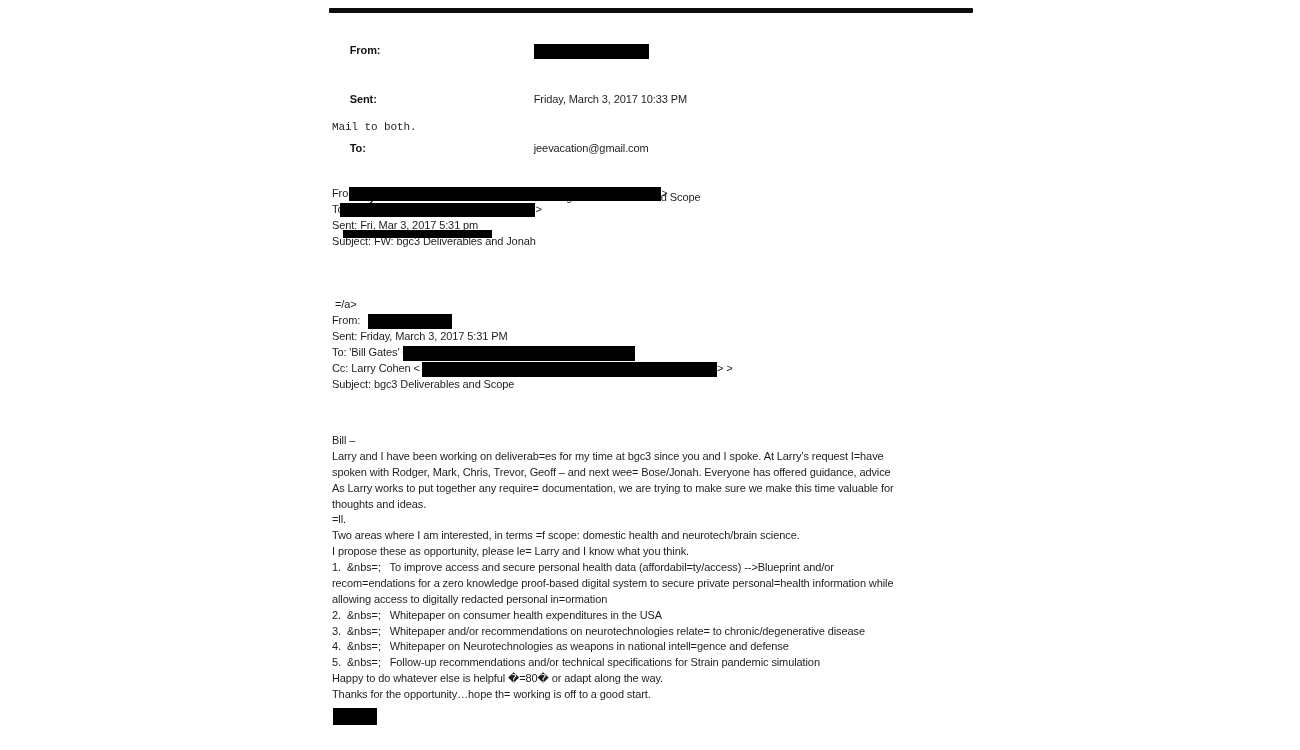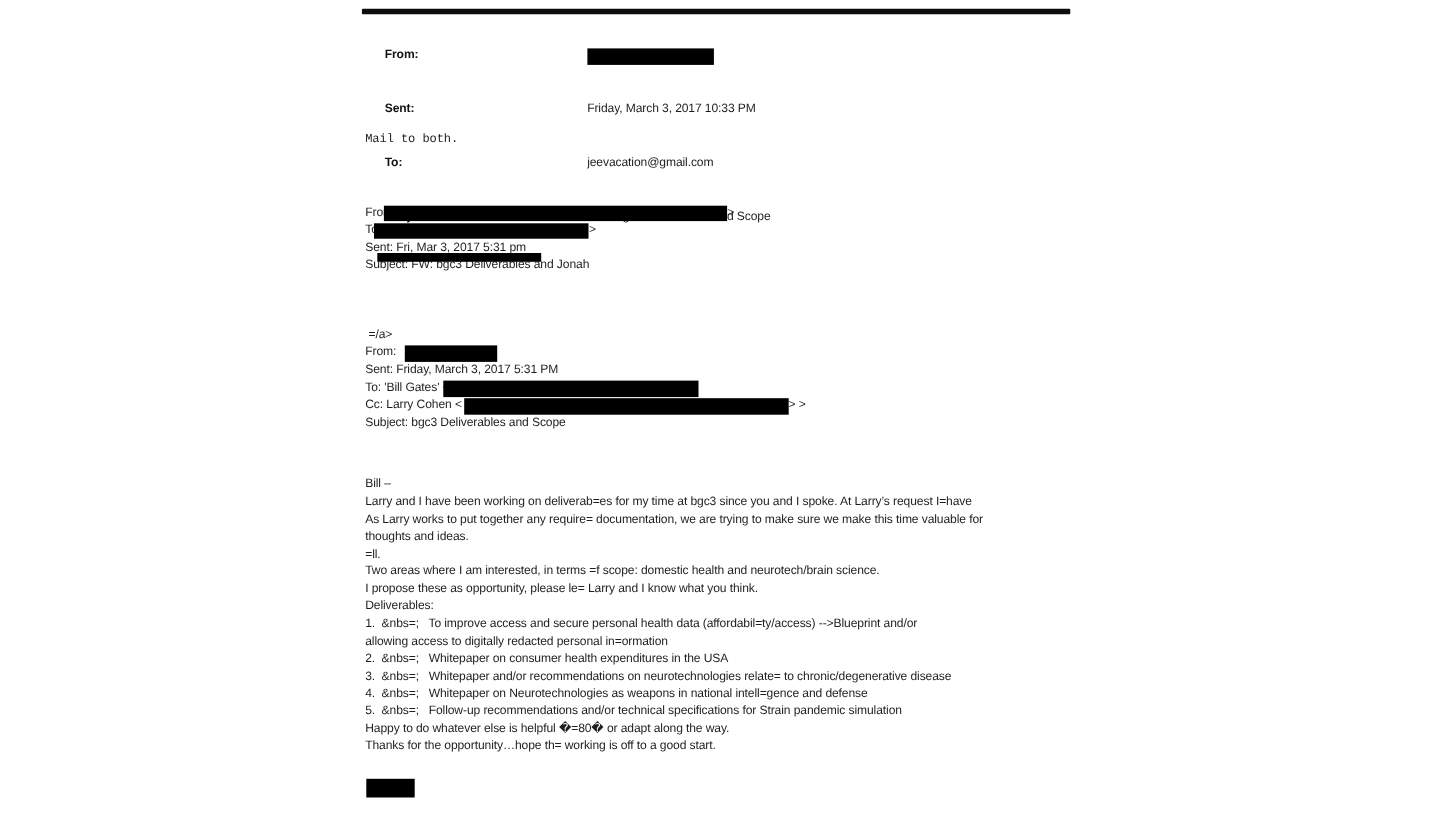--- a/index.html
+++ b/index.html
@@ -132,27 +132,28 @@
     <div class="line"><span>From: </span><span class="redact bar-q2-from"></span></div>
     <div class="line">Sent: Friday, March 3, 2017 5:31 PM</div>
     <div class="line"><span>To: 'Bill Gates' &lt;</span><span class="redact bar-q2-to"></span></div>
     <div class="line"><span>Cc: Larry Cohen &lt;</span><span class="redact bar-q2-cc"></span><span>&gt; &gt;</span></div>
     <div class="line">Subject: bgc3 Deliverables and Scope</div>
   </div>
 
   <div class="body-block">
     <div class="line">Bill –</div>
     <div class="line">Larry and I have been working on deliverab=es for my time at bgc3 since you and I spoke. At Larry’s request I=have</div>
+    <div class="line">spoken with Rodger, Mark, Chris, Trevor, Geoff – and next wee= Bose/Jonah. Everyone has offered guidance, advice</div>
     <div class="line">As Larry works to put together any require= documentation, we are trying to make sure we make this time valuable for</div>
     <div class="line">thoughts and ideas.</div>
     <div class="line">=ll.</div>
     <div class="line">Two areas where I am interested, in terms =f scope: domestic health and neurotech/brain science.</div>
     <div class="line">I propose these as opportunity, please le= Larry and I know what you think.</div>
-    <div class="line">Deliverables:</div>
     <div class="line">1.  &amp;nbs=;   To improve access and secure personal health data (affordabil=ty/access) --&gt;Blueprint and/or</div>
+    <div class="line">recom=endations for a zero knowledge proof-based digital system to secure private personal=health information while</div>
     <div class="line">allowing access to digitally redacted personal in=ormation</div>
     <div class="line">2.  &amp;nbs=;   Whitepaper on consumer health expenditures in the USA</div>
     <div class="line">3.  &amp;nbs=;   Whitepaper and/or recommendations on neurotechnologies relate= to chronic/degenerative disease</div>
     <div class="line">4.  &amp;nbs=;   Whitepaper on Neurotechnologies as weapons in national intell=gence and defense</div>
     <div class="line">5.  &amp;nbs=;   Follow-up recommendations and/or technical specifications for Strain pandemic simulation</div>
     <div class="line">Happy to do whatever else is helpful �=80� or adapt along the way.</div>
     <div class="line">Thanks for the opportunity…hope th= working is off to a good start.</div>
   </div>
 
   <div class="sig-redact"></div>

